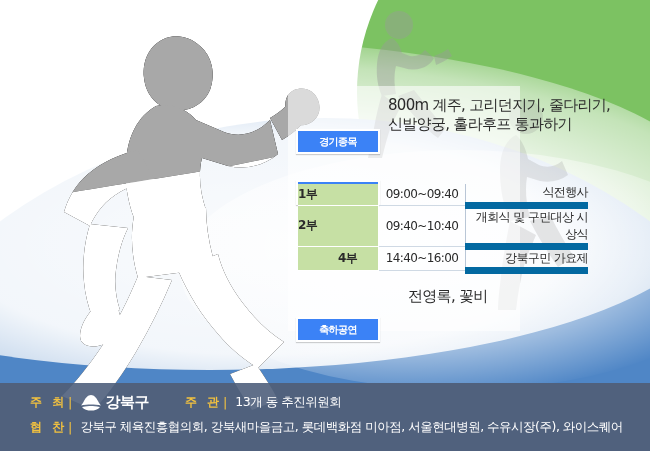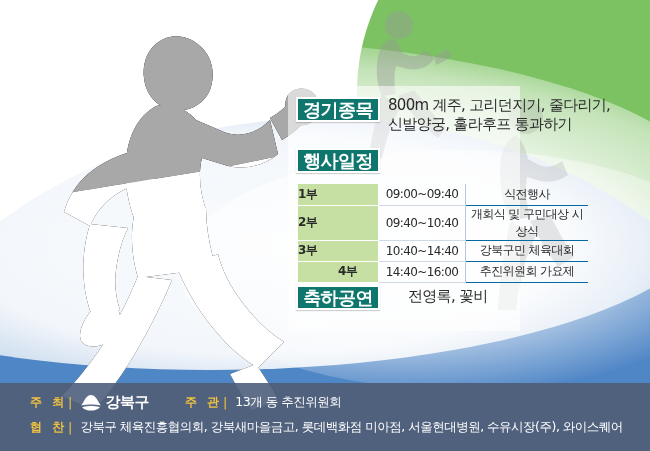--- a/index.html
+++ b/index.html
@@ -75,30 +75,31 @@
   #panel{
     position:absolute;
     left:288px;top:86px;
     width:232px;height:245px;
     background:rgba(255,255,255,0.58);
   }
   .panel-inner{position:relative;width:100%;height:100%;}
 
   .badge{
     position:absolute;
-    background:#0f766e;
+    background:#3b82f6;
     border:2px solid #ffffff;
     color:#ffffff;
     font-weight:bold;
-    font-size:18px;
+    font-size:10px;
     letter-spacing:-0.6px;
     text-align:center;
     line-height:21px;
     height:21px;
     box-shadow:0 1px 1px rgba(0,0,0,0.18);
+    margin-top:32px;
   }
   #badge-events{left:8px;top:11px;width:80px;}
   #badge-schedule{left:8px;top:62px;width:80px;}
   #badge-show{left:8px;top:199px;width:80px;}
 
   .value-text{
     position:absolute;
     color:#2a2a2a;
     font-size:15px;
     line-height:19px;
@@ -133,23 +134,23 @@
   }
   #schedule-table tr:last-child td.col-part{border-bottom:1px solid #ffffff;padding-left:40px;}
   td.col-time{
     width:86px;
     text-align:center;
     border-bottom:1px solid #cfd9e4;
     border-right:1px solid #b9c6d6;
     padding-right:4px;
   }
   td.col-desc{
-    text-align:center;
+    text-align:right;
     padding-left:9px;
-    border-bottom:1px solid #0369a1;
+    border-bottom:7px solid #0369a1;
   }
 
   
   #footer{
     position:absolute;
     left:0;top:383px;width:650px;height:68px;
     background:#50617d;
     overflow:hidden;
   }
   
@@ -289,28 +290,23 @@
             <td class="col-part">1부</td>
             <td class="col-time">09:00~09:40</td>
             <td class="col-desc">식전행사</td>
           </tr>
           <tr>
             <td class="col-part">2부</td>
             <td class="col-time">09:40~10:40</td>
             <td class="col-desc">개회식 및 구민대상 시상식</td>
           </tr>
           <tr>
-            <td class="col-part">3부</td>
-            <td class="col-time">10:40~14:40</td>
-            <td class="col-desc">강북구민 체육대회</td>
-          </tr>
-          <tr>
             <td class="col-part">4부</td>
             <td class="col-time">14:40~16:00</td>
-            <td class="col-desc">추진위원회 가요제</td>
+            <td class="col-desc">강북구민 가요제</td>
           </tr>
         </tbody>
       </table>
 
       <div class="badge" id="badge-show">축하공연</div>
       <div class="value-text" id="show-value">전영록, 꽃비</div>
 
     </div>
   </div>
 

